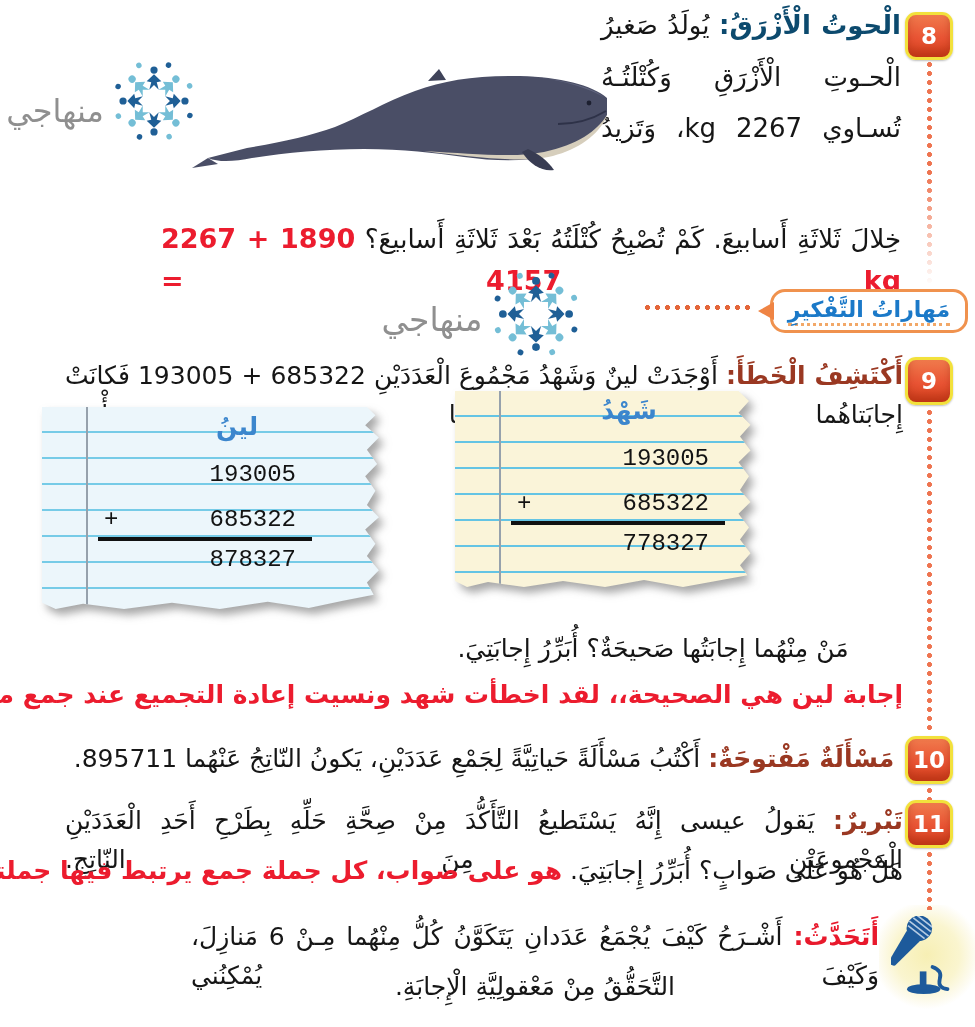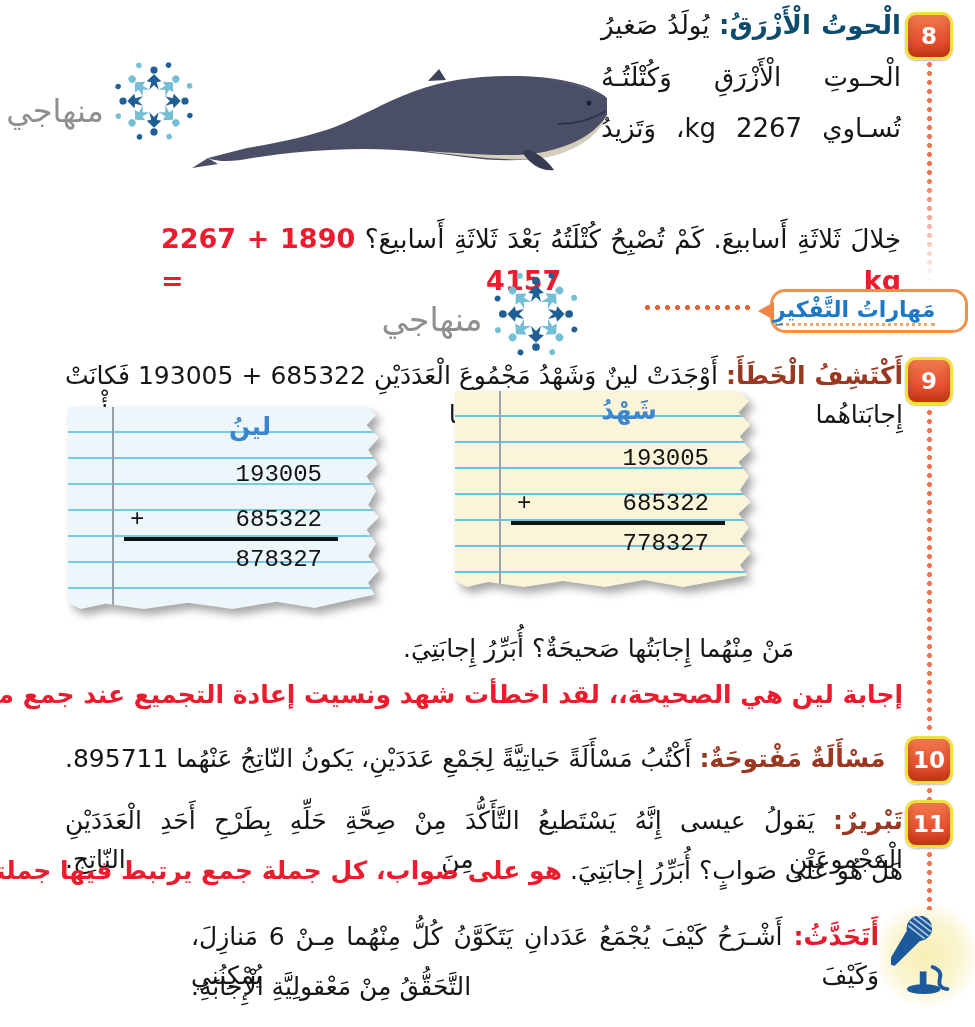--- a/index.html
+++ b/index.html
@@ -29,33 +29,33 @@
             mask-image:linear-gradient(180deg,#000 50%,transparent 100%);
   }
   .hdots{
     position:absolute;height:9px;
     background-image:radial-gradient(circle 2.6px at 4.5px 4.5px,#e4663a 97%,transparent);
     background-size:10px 9px;background-repeat:repeat-x;
   }
   
   .tline{position:absolute;font-size:25px;line-height:1.55;white-space:nowrap;}
   .just{white-space:normal;text-align:justify;text-align-last:justify;text-justify:inter-word;}
-  .ralign{text-align:left;}
+  .ralign{text-align:center;}
   .kw-navy{color:#0c4a6e;font-weight:bold;}
   .kw-maroon{color:#9a3822;font-weight:bold;}
   .kw-red{color:#e8192c;font-weight:bold;}
   .red-ans{color:#ec1c2e;font-weight:bold;}
   
   .p8col{position:absolute;top:10px;right:74px;width:300px;font-size:26px;}
   .p8col .row{height:51.5px;display:block;text-align:justify;text-align-last:justify;}
   
   .skills-box{
     position:absolute;top:289px;right:7px;width:192px;height:38px;
     background:#fff;border:3px solid #f0924e;border-radius:15px;
-    display:flex;align-items:center;justify-content:flex-end;z-index:3;
+    display:flex;align-items:center;justify-content:center;z-index:3;
   }
   .skills-box .pointer{
     position:absolute;left:-15px;top:50%;transform:translateY(-50%);
     width:0;height:0;border-top:9px solid transparent;border-bottom:9px solid transparent;
     border-right:16px solid #ef8444;
   }
   .skills-label{
     color:#1b79c8;font-weight:bold;font-size:22px;
     border-bottom:3px dotted #f2a868;padding-bottom:1px;
   }
@@ -69,21 +69,21 @@
     background-image:
       linear-gradient(90deg,transparent 44px,#96a1ac 44px,#96a1ac 46px,transparent 46px),
       repeating-linear-gradient(180deg,transparent 0 24px,#76cbe7 24px 26px);
   }
   .paper.cream{
     background-color:#faf4d9;
     background-image:
       linear-gradient(90deg,transparent 44px,#96a1ac 44px,#96a1ac 46px,transparent 46px),
       repeating-linear-gradient(180deg,transparent 0 24px,#64c4e4 24px 26px);
   }
-  .tornA{clip-path:polygon(0% 0%,95% 0%,97.5% 4%,94.5% 9%,98.5% 15%,95% 21%,98% 28%,94.5% 34%,97.5% 41%,95% 48%,98.5% 54%,94.5% 60%,97.5% 67%,95% 73%,98.5% 80%,95% 86%,97% 92%,88% 95%,78% 98.5%,66% 95.5%,52% 99%,38% 96%,24% 99%,12% 96.5%,4% 99%,0% 96%);}
+  .tornA{clip-path:polygon(0% 0%,95% 0%,97.5% 4%,94.5% 9%,98.5% 15%,95% 21%,98% 28%,94.5% 34%,97.5% 41%,95% 48%,98.5% 54%,94.5% 60%,97.5% 67%,95% 73%,98.5% 80%,95% 86%,97% 92%,88% 95%,78% 98.5%,66% 95.5%,52% 99%,38% 96%,24% 99%,12% 96.5%,4% 99%,0% 96%);padding-left:26px;}
   .tornB{clip-path:polygon(0% 0%,94.5% 0%,98% 5%,94.5% 11%,98.5% 17%,95% 23%,98.5% 30%,94.5% 36%,98% 43%,95% 50%,98.5% 56%,94.5% 62%,98% 69%,95% 75%,98.5% 82%,95% 88%,97.5% 93%,87% 96%,76% 99%,63% 95.5%,50% 99%,36% 96%,23% 99%,11% 96.5%,4% 99%,0% 96%);}
   .pad-title{
     position:absolute;top:5px;left:56px;right:8px;text-align:center;
     color:#3c86cd;font-weight:bold;font-size:25px;
   }
   .sum{
     position:absolute;top:54px;left:56px;right:8px;direction:ltr;
     font-family:Liberation Mono, monospace;font-size:24px;color:#131313;
     display:flex;flex-direction:column;align-items:flex-start;
   }

